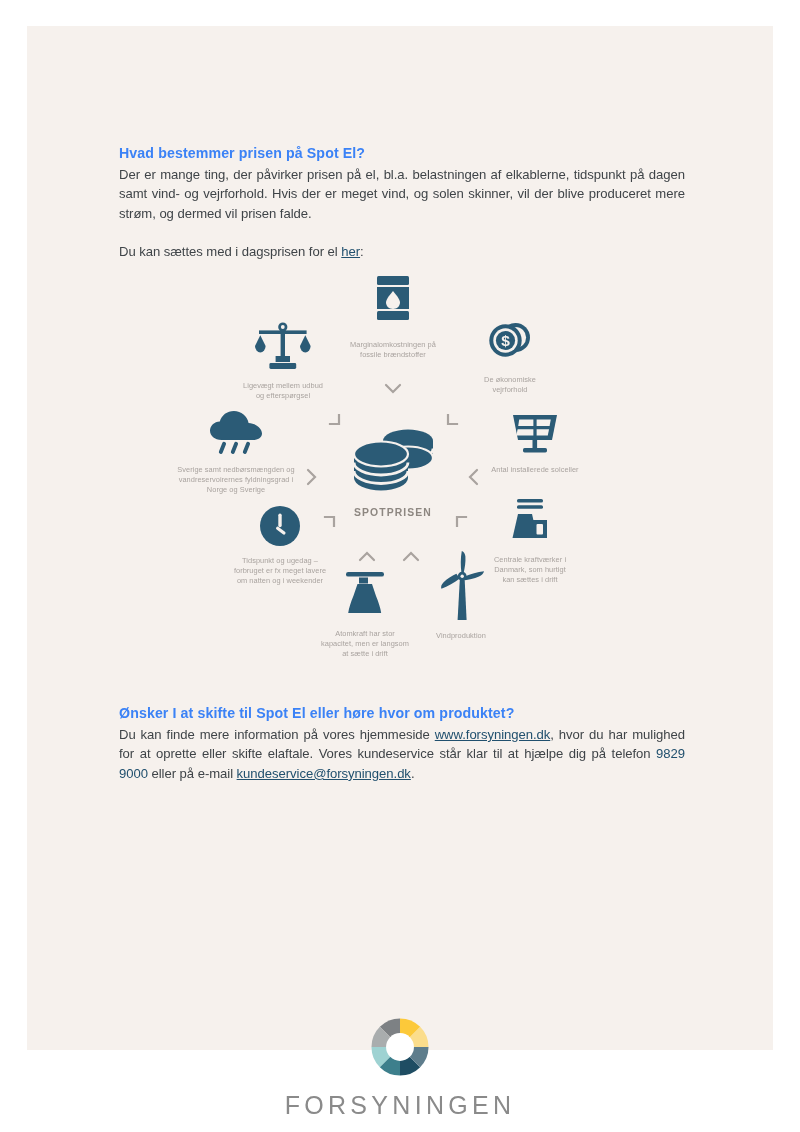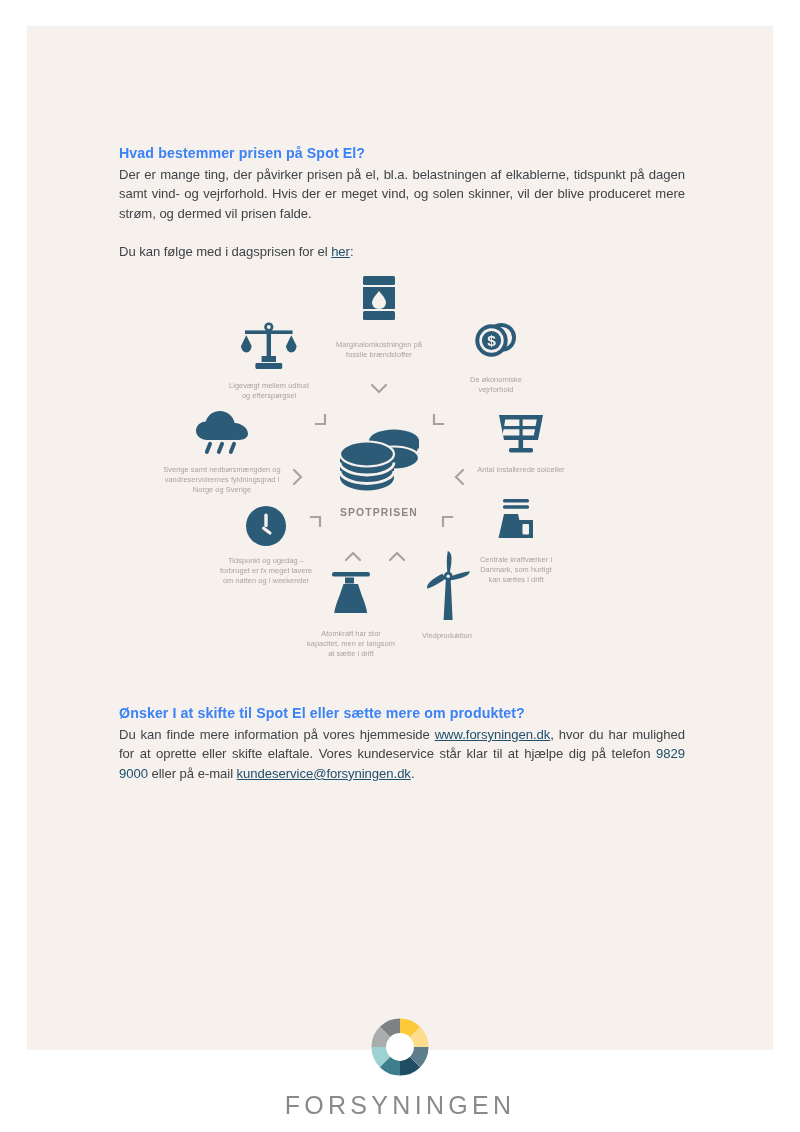--- a/index.html
+++ b/index.html
@@ -54,21 +54,21 @@
 
   a.inline-link {
     color: #21506e;
     text-decoration: underline;
   }
   .phone-num { color: #21506e; }
 
   
   #infographic {
     position: absolute;
-    left: 136px;
+    left: 150px;
     top: 270px;
     width: 500px;
     height: 400px;
   }
   .node {
     position: absolute;
     text-align: center;
   }
   .node .icon {
     display: block;
@@ -119,21 +119,21 @@
 </style>
 </head>
 <body>
 
 <div id="page-sheet"></div>
 
 <div class="content" id="intro-block">
   <h2 class="heading">Hvad bestemmer prisen på Spot El?</h2>
   <p class="body-text">Der er mange ting, der påvirker prisen på el, bl.a. belastningen af elkablerne, tidspunkt på dagen samt vind- og vejrforhold. Hvis der er meget vind, og solen skinner, vil der blive produceret mere strøm, og dermed vil prisen falde.</p>
   <div class="spacer-para"></div>
-  <p class="body-text loose"><span>Du kan følge med i dagsprisen for el </span><a class="inline-link" href="#">her</a><span>:</span></p>
+  <p class="body-text loose"><span>Du kan sættes med i dagsprisen for el </span><a class="inline-link" href="#">her</a><span>:</span></p>
 </div>
 
 <div id="infographic">
 
   <div class="node" style="left:180px; top:5px; width:126px;">
     <span class="icon">
       <svg width="40" height="56" viewBox="0 0 40 56">
         <rect x="4" y="1" width="32" height="9" rx="1.5" fill="#2b5b76"></rect>
         <rect x="4" y="12" width="32" height="22" fill="#2b5b76"></rect>
         <rect x="4" y="36" width="32" height="9" rx="1.5" fill="#2b5b76"></rect>
@@ -322,21 +322,21 @@
       </svg>
   </div>
   <div class="connector" style="left:252px; top:280px;">
     <svg width="18" height="12" viewBox="0 0 18 12">
         <path d="M2 10 L9 3 L16 10" fill="none" stroke="#a9a39f" stroke-width="2.2" stroke-linecap="round"></path>
       </svg>
   </div>
 </div>
 
 <div class="content" id="contact-block">
-  <h2 class="heading">Ønsker I at skifte til Spot El eller sætte mere om produktet?</h2>
+  <h2 class="heading">Ønsker I at skifte til Spot El eller høre hvor om produktet?</h2>
   <p class="body-text"><span>Du kan finde mere information på vores hjemmeside </span><a class="inline-link" href="#">www.forsyningen.dk</a><span>, hvor du har mulighed for at oprette eller skifte elaftale. Vores kundeservice står klar til at hjælpe dig på telefon </span><span class="phone-num">9829 9000</span><span> eller på e-mail </span><a class="inline-link" href="#">kundeservice@forsyningen.dk</a><span>.</span></p>
 </div>
 
 <div id="footer-logo">
   <span id="logo-mark">
     <svg width="62" height="62" viewBox="0 0 100 100">
       <g>
         <path d="M50 50 L50 4 A46 46 0 0 0 17.5 17.5 Z" fill="#7d8184"></path>
         <path d="M50 50 L17.5 17.5 A46 46 0 0 0 4 50 Z" fill="#a9adae"></path>
         <path d="M50 50 L4 50 A46 46 0 0 0 17.5 82.5 Z" fill="#9ed2d2"></path>

